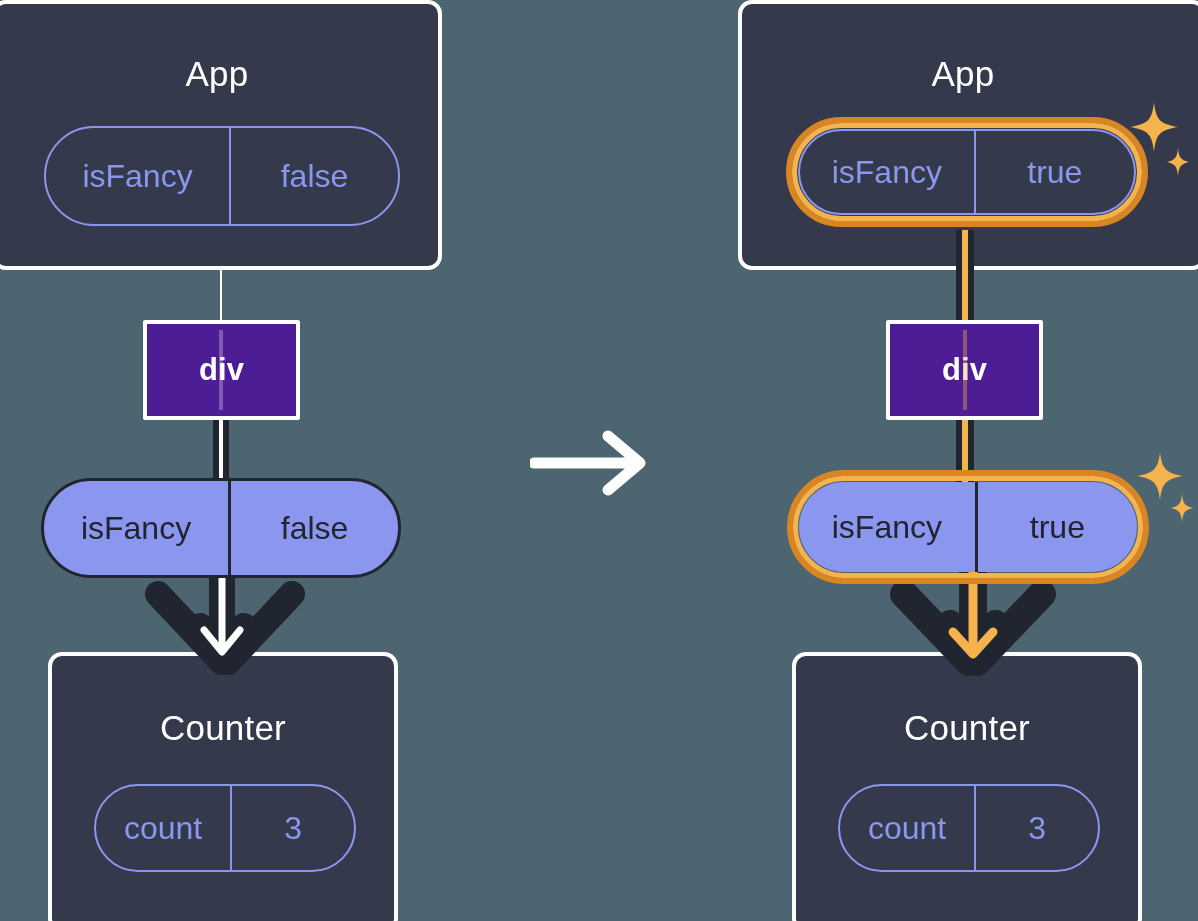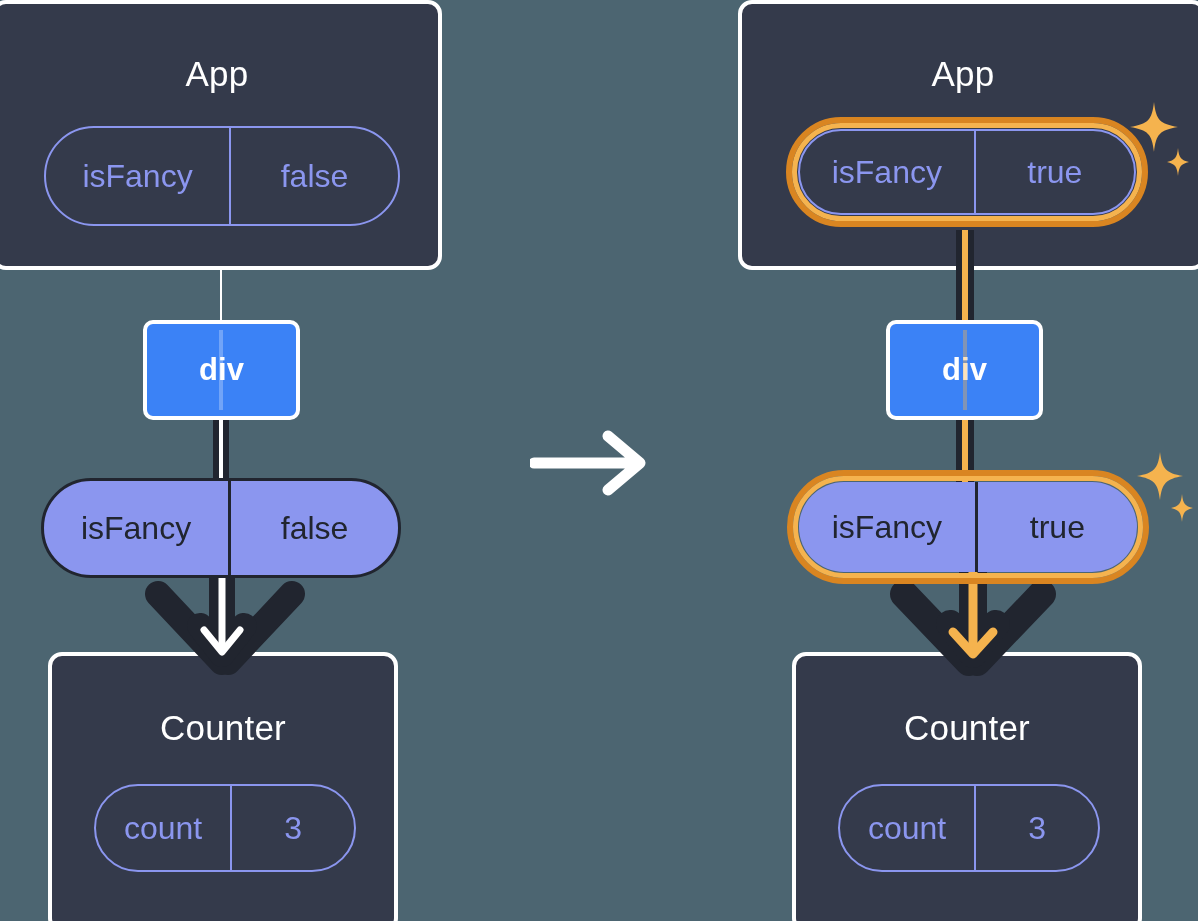--- a/index.html
+++ b/index.html
@@ -35,23 +35,23 @@
     text-align: center;
     color: #ffffff;
     font-size: 35px;
     font-weight: 400;
     letter-spacing: 0.2px;
   }
 
   
   .divbox {
     position: absolute;
-    background: #3b82f6;
+    background: #4c1d95;
     border: 4px solid #ffffff;
-    border-radius: 10px;
+    border-radius: 2px;
     box-sizing: border-box;
     display: flex;
     align-items: center;
     justify-content: center;
     color: #ffffff;
     font-size: 31px;
     font-weight: 700;
     z-index: 6;
   }
 

